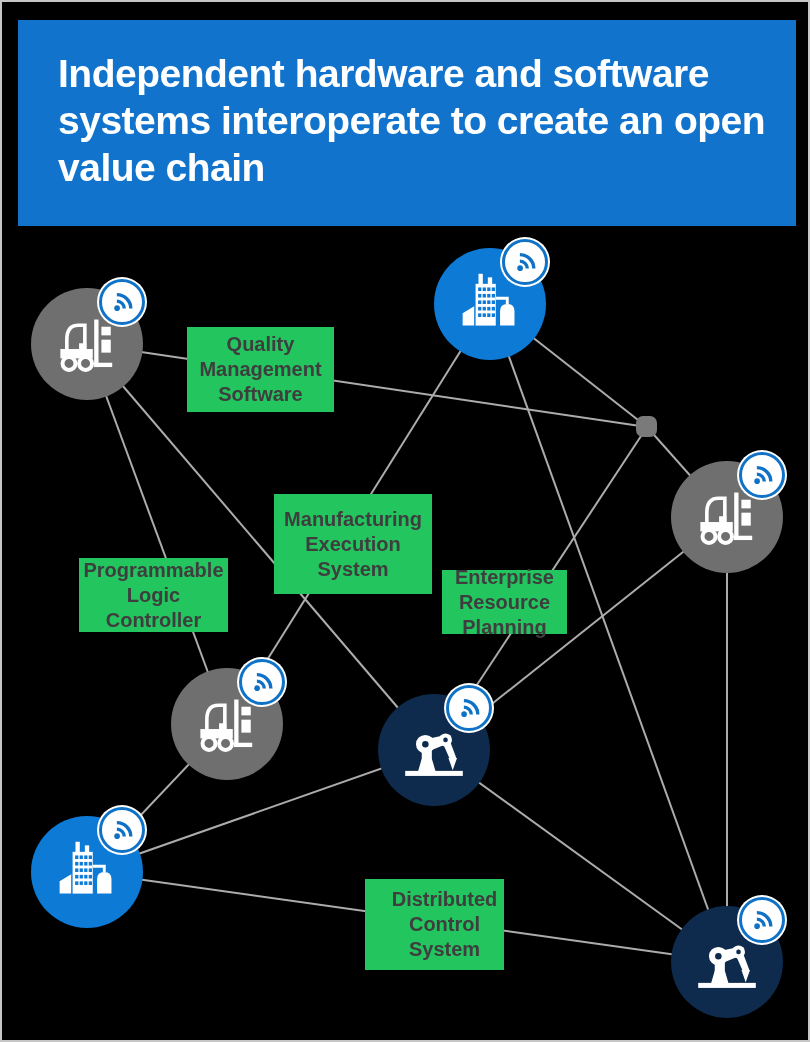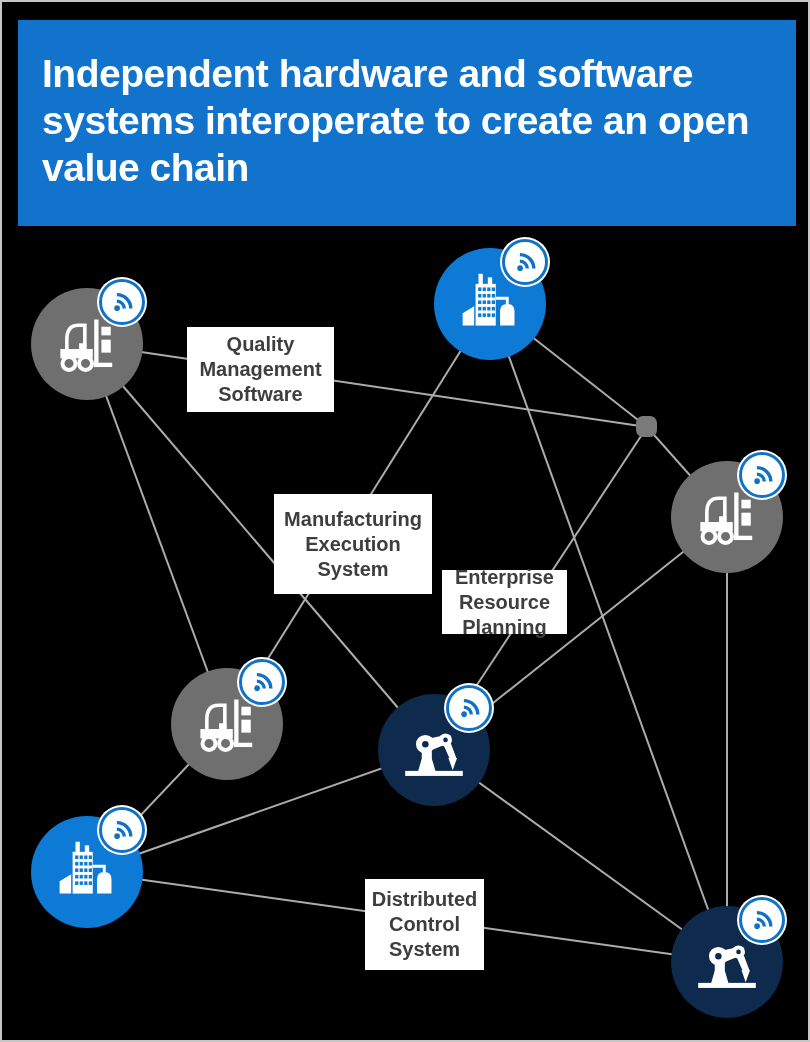--- a/index.html
+++ b/index.html
@@ -3,39 +3,39 @@
 <meta charset="utf-8">
 <style>
   html,body{margin:0;padding:0;background:#2a2a2a;}
   .stage{
     position:relative;width:810px;height:1042px;background:#000;
     border:2px solid #c6c6c6;box-sizing:border-box;overflow:hidden;
     font-family:"Liberation Sans",sans-serif;
   }
   .banner{position:absolute;left:16px;top:18px;width:778px;height:206px;background:#1173cb;}
   .title{
-    padding:30px 18px 0 24px;color:#fff;font-size:39px;line-height:47px;
+    padding:30px 18px 0 40px;color:#fff;font-size:39px;line-height:47px;
     font-weight:bold;letter-spacing:-0.5px;white-space:pre-line;
   }
   .edges{position:absolute;left:0;top:0;width:810px;height:1042px;}
   .edges line{stroke:#acacac;stroke-width:2;}
   .node{
     position:absolute;width:112px;height:112px;border-radius:50%;
     display:flex;align-items:center;justify-content:center;
   }
   .node svg.machine{width:72px;height:72px;}
   .badge{
     position:absolute;left:68px;top:-9px;width:40px;height:40px;border-radius:50%;
     background:#fff;border:3px solid #1072c6;box-shadow:0 0 0 2px #fff;
     display:flex;align-items:center;justify-content:center;
   }
   .badge svg{width:27px;height:27px;}
   .dot{position:absolute;left:634px;top:414px;width:21px;height:21px;border-radius:7px;background:#7a7a7a;}
   .tag{
-    position:absolute;background:#ffffff;color:#3e3e3e;font-weight:bold;
+    position:absolute;background:#22c55e;color:#3e3e3e;font-weight:bold;
     font-size:20px;line-height:25px;text-align:center;white-space:pre-line;
     display:flex;align-items:center;justify-content:center;
   }
 </style>
 </head>
 <body>
 
 <div class="stage">
 
   <div class="banner">
@@ -249,20 +249,23 @@
       </svg>
     </div>
   </div>
 
   <div class="tag" style="left:185px;top:325px;width:147px;height:85px;">Quality
 Management
 Software</div>
   <div class="tag" style="left:272px;top:492px;width:158px;height:100px;">Manufacturing
 Execution
 System</div>
+  <div class="tag" style="left:77px;top:556px;width:149px;height:74px;">Programmable
+Logic
+Controller</div>
   <div class="tag" style="left:440px;top:568px;width:125px;height:64px;">Enterprise
 Resource
 Planning</div>
-  <div class="tag" style="left:363px;top:877px;width:119px;height:91px;">Distributed
+  <div class="tag" style="left:363px;top:877px;width:119px;height:91px;padding-left:20px;">Distributed
 Control
 System</div>
 
 </div>
 
 </body></html>

